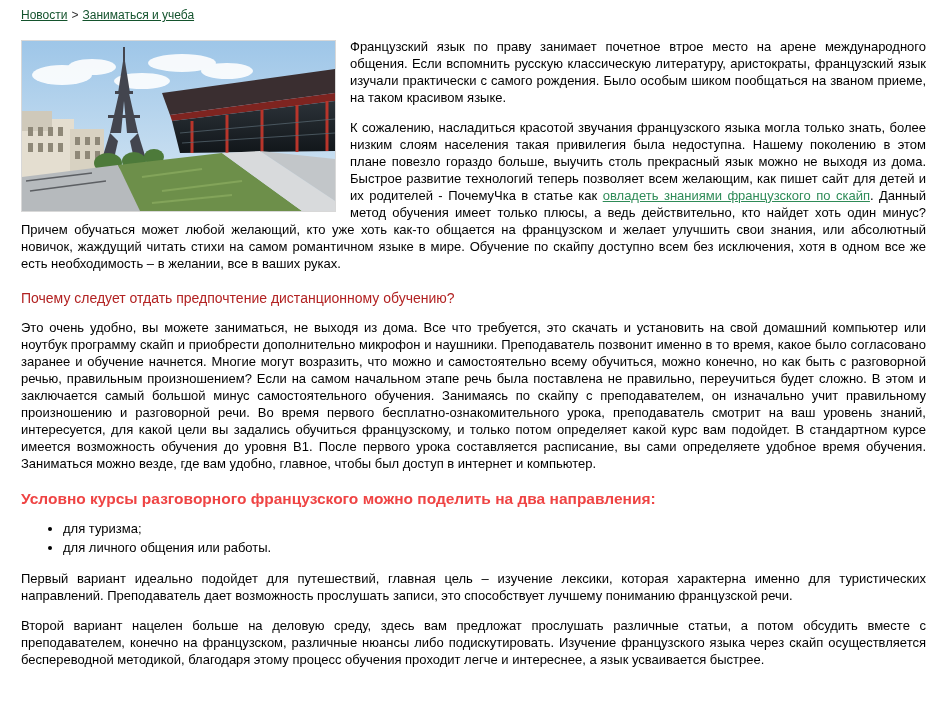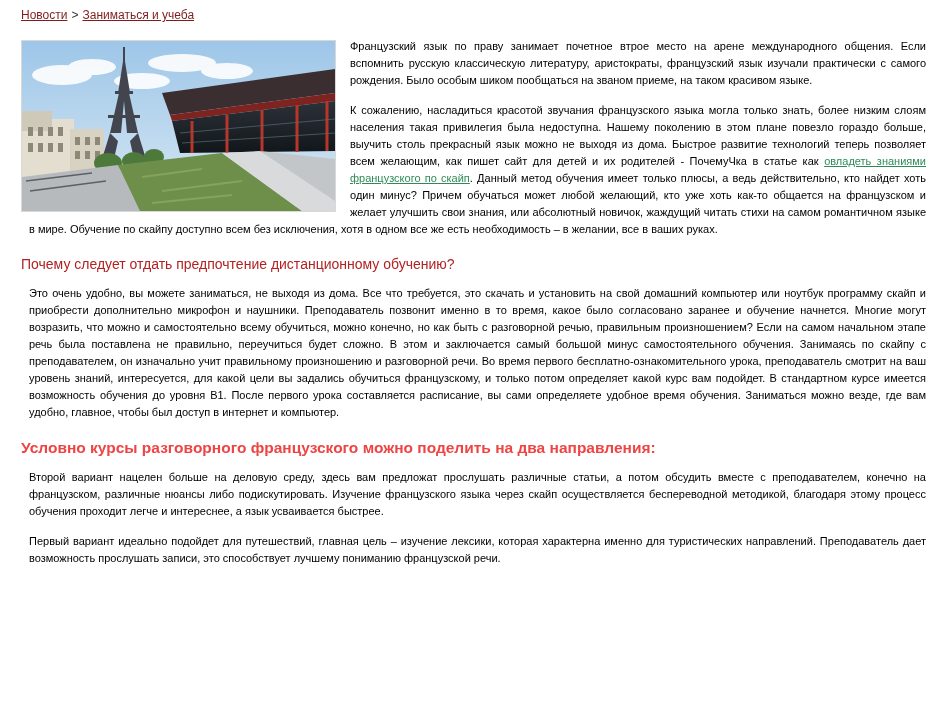--- a/index.html
+++ b/index.html
@@ -14,21 +14,21 @@
     min-height: 721px;
     box-sizing: border-box;
     padding: 8px 20px 18px 21px;
   }
   .breadcrumb {
     font-size: 12px;
     margin-bottom: 16px;
     color: #000;
   }
   .breadcrumb a {
-    color: #7f1d1d;
+    color: #14532d;
     text-decoration: underline;
     cursor: pointer;
   }
   .breadcrumb .sep {
     margin: 0 4px;
     color: #333;
   }
   h1.article-title {
     color: #cc0000;
     font-size: 15px;
@@ -44,24 +44,24 @@
     box-sizing: border-box;
     overflow: hidden;
   }
   .photo-wrap svg { display: block; }
   .pub-date {
     font-size: 11px;
     color: #111;
     margin: 2px 0 12px 0;
   }
   p.body-text {
-    font-size: 11px;
+    font-size: 13px;
     line-height: 17px;
     text-align: justify;
-    margin: 0 0 13px 8px;
+    margin: 0 0 13px 0;
   }
   a.inline-link {
     color: #2e8b57;
     text-decoration: underline;
     cursor: pointer;
   }
   h2.sub-heading {
     clear: both;
     color: #b22222;
     font-size: 14px;
@@ -195,19 +195,23 @@
     <p class="body-text">Французский язык по праву занимает почетное втрое место на арене международного общения.  Если вспомнить русскую классическую литературу, аристократы, французский язык изучали практически с самого рождения. Было особым шиком пообщаться на званом приеме, на таком красивом языке.</p>
 
     <p class="body-text"><span>К сожалению, насладиться красотой звучания французского языка могла только знать, более низким слоям населения такая привилегия была недоступна. Нашему поколению в этом плане повезло гораздо больше, выучить столь прекрасный язык можно не выходя из дома. Быстрое развитие технологий теперь позволяет всем желающим, как пишет сайт для детей и их родителей - ПочемуЧка в статье как </span><a href="#" class="inline-link">овладеть знаниями французского по скайп</a><span>. Данный метод обучения имеет только плюсы, а ведь действительно, кто найдет хоть один минус? Причем обучаться может любой желающий, кто уже хоть как-то общается на французском и желает улучшить свои знания, или абсолютный новичок, жаждущий читать стихи на самом романтичном языке в мире. Обучение по скайпу доступно всем без исключения, хотя в одном все же есть необходимость – в желании, все в ваших руках.</span></p>
 
     <h2 class="sub-heading">Почему  следует отдать предпочтение дистанционному  обучению?</h2>
 
     <p class="body-text">Это очень удобно, вы можете заниматься, не выходя из дома. Все что требуется, это скачать и установить на свой домашний компьютер или ноутбук программу скайп и приобрести дополнительно микрофон и наушники. Преподаватель позвонит именно в то время, какое было согласовано заранее и обучение начнется. Многие могут возразить, что можно и самостоятельно всему обучиться, можно конечно, но как быть с разговорной речью, правильным произношением?  Если на самом начальном этапе речь была поставлена не правильно, переучиться будет сложно. В этом и заключается самый большой минус самостоятельного обучения. Занимаясь по скайпу с преподавателем, он изначально учит правильному произношению и разговорной речи. Во время первого бесплатно-ознакомительного урока, преподаватель смотрит на ваш уровень знаний, интересуется, для какой цели вы задались обучиться французскому, и только  потом определяет какой курс вам подойдет. В стандартном курсе имеется возможность обучения до уровня B1. После первого урока составляется расписание, вы сами определяете удобное время обучения. Заниматься можно везде, где вам удобно, главное, чтобы был доступ в интернет и компьютер.</p>
 
     <h2 class="sub-heading-large">Условно курсы  разговорного французского можно поделить на два направления:</h2>
 
+    <ul class="bullet-list">
+      <li>для туризма;</li>
+      <li>для личного общения или работы.</li>
+    </ul>
+
+    <p class="body-text">Первый вариант идеально подойдет для путешествий, главная цель – изучение лексики, которая характерна именно для туристических направлений. Преподаватель дает возможность прослушать записи, это способствует лучшему пониманию французской речи.</p>
 
     <p class="body-text">Второй вариант нацелен больше на деловую среду, здесь вам предложат прослушать различные статьи, а потом обсудить вместе с преподавателем, конечно на французском, различные нюансы либо подискутировать. Изучение французского языка через скайп осуществляется беспереводной методикой, благодаря этому процесс обучения проходит легче и интереснее, а язык усваивается быстрее.</p>
-
-    <p class="body-text">Первый вариант идеально подойдет для путешествий, главная цель – изучение лексики, которая характерна именно для туристических направлений. Преподаватель дает возможность прослушать записи, это способствует лучшему пониманию французской речи.</p>
 
   </div>
 </div>
 
 </body></html>

